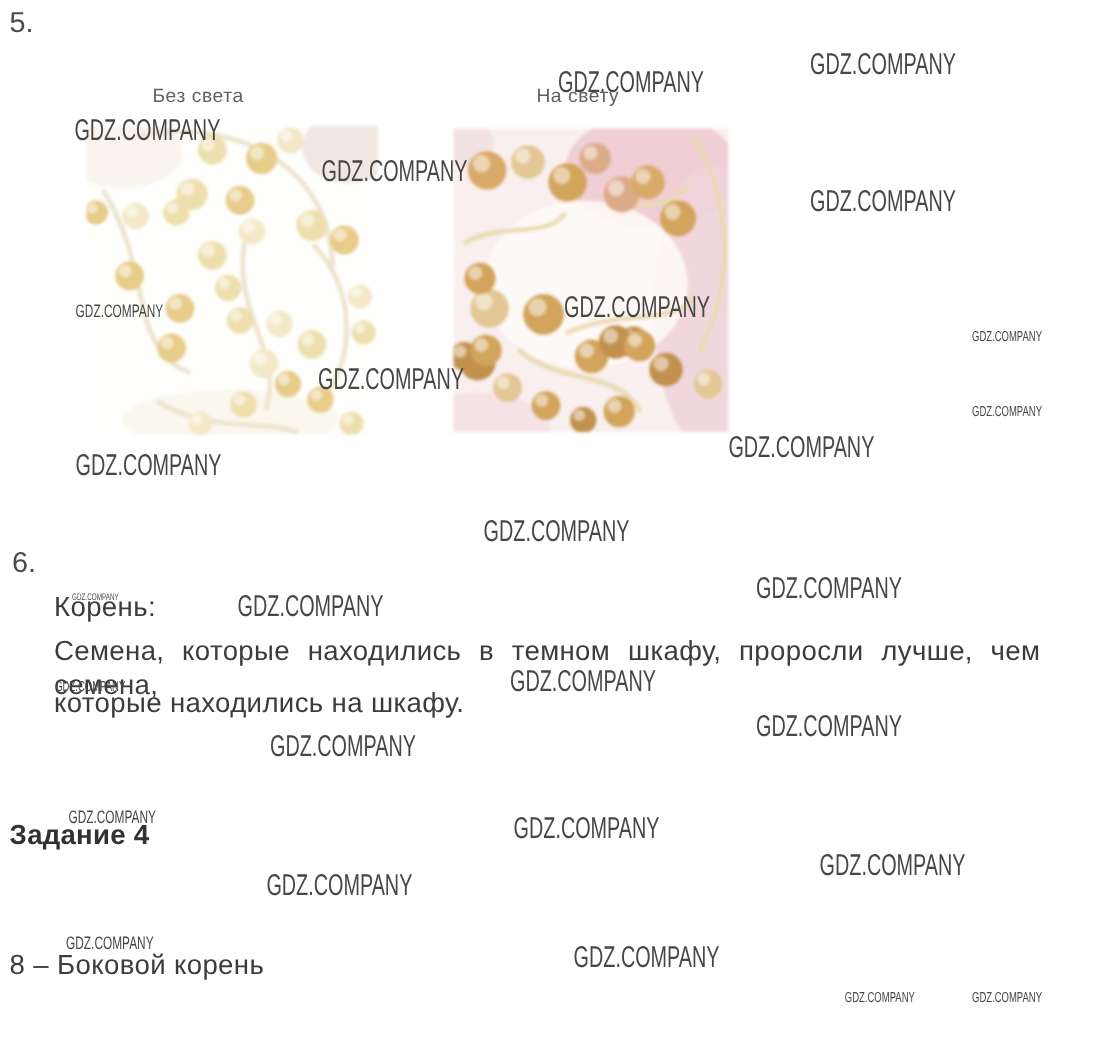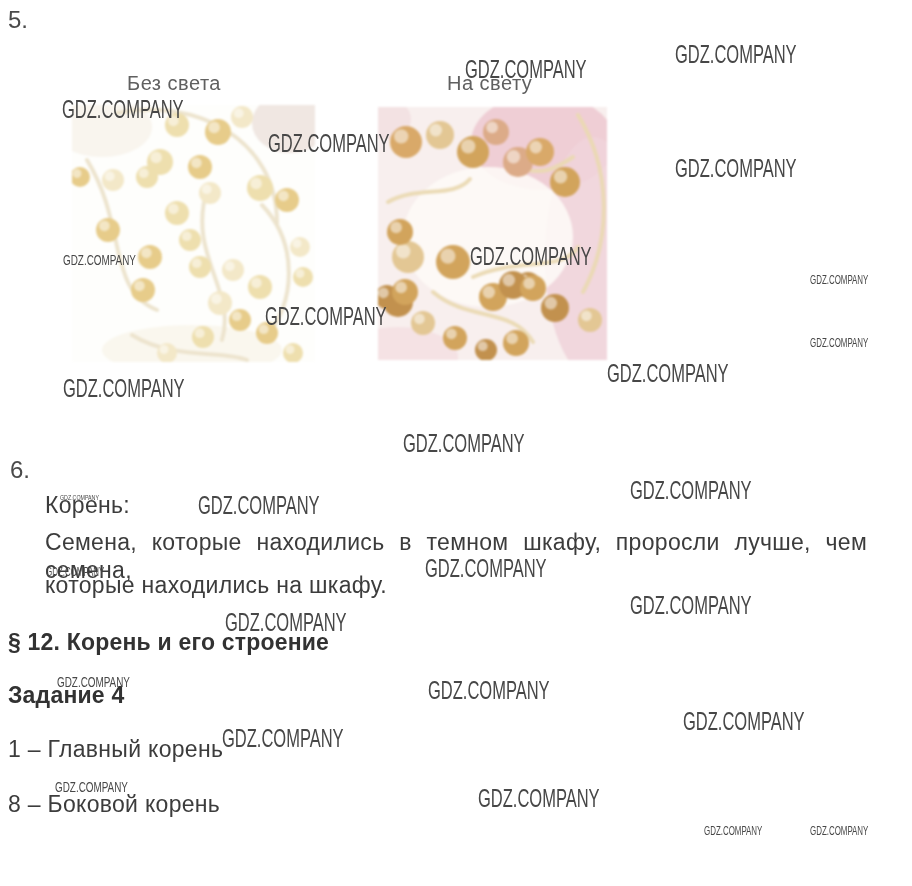--- a/index.html
+++ b/index.html
@@ -2,21 +2,21 @@
 <html><head>
 <meta charset="utf-8">
 <style>
   html,body{margin:0;padding:0;background:#fff;}
   .page{
     position:relative;width:912px;height:886px;background:#ffffff;overflow:hidden;
     font-family:"Liberation Sans", sans-serif;color:#3f3f3f;
   }
   .abs{position:absolute;line-height:1.15;white-space:nowrap;}
   .num{font-size:24px;color:#4a4a4a;}
-  .photo-label{font-size:20px;color:#606060;letter-spacing:0.5px;text-align:right;}
+  .photo-label{font-size:16px;color:#606060;letter-spacing:0.5px;text-align:right;}
   .body-text{font-size:23px;color:#3c3c3c;letter-spacing:0.3px;}
   .para{white-space:normal;line-height:1.2;}
   .stretch{text-align:justify;text-align-last:justify;}
   .heading{font-size:23px;font-weight:bold;color:#323232;letter-spacing:0.2px;}
   .photo{position:absolute;margin:0;padding:0;}
   .photo svg{display:block;width:100%;height:100%;filter:blur(1.2px);}
   .wm-layer{position:absolute;left:0;top:0;width:100%;height:100%;pointer-events:none;z-index:5;}
   .wm{
     position:absolute;font-family:"Liberation Sans", sans-serif;font-weight:400;
     color:#474747;letter-spacing:0px;line-height:1;white-space:nowrap;
@@ -165,25 +165,23 @@
   </figure>
 
   <div class="abs num" style="left:10px;top:456px">6.</div>
 
   <div class="abs body-text" style="left:45px;top:492px">Корень:</div>
 
   <div class="abs body-text para stretch" style="left:45px;top:529px;width:822px">Семена, которые находились в темном шкафу, проросли лучше, чем семена,</div>
 
   <div class="abs body-text para" style="left:45px;top:572px;width:822px">которые находились на шкафу.</div>
 
-  <div class="abs heading" style="left:8px;top:629px">§ 12. Корень и его строение</div>
 
   <div class="abs heading" style="left:8px;top:682px">Задание 4</div>
 
-  <div class="abs body-text" style="left:8px;top:736px">1 – Главный корень</div>
 
   <div class="abs body-text" style="left:8px;top:791px">8 – Боковой корень</div>
 
 
   <div class="wm-layer">
       <span class="wm" style="left: 465px; top: 57px; font-size: 25px; color: rgb(71, 71, 71);">GDZ.COMPANY</span>
       <span class="wm" style="left: 675px; top: 42px; font-size: 25px; color: rgb(71, 71, 71);">GDZ.COMPANY</span>
       <span class="wm" style="left: 62px; top: 97px; font-size: 25px; color: rgb(71, 71, 71);">GDZ.COMPANY</span>
       <span class="wm" style="left: 268px; top: 131px; font-size: 25px; color: rgb(71, 71, 71);">GDZ.COMPANY</span>
       <span class="wm" style="left: 675px; top: 156px; font-size: 25px; color: rgb(71, 71, 71);">GDZ.COMPANY</span>

